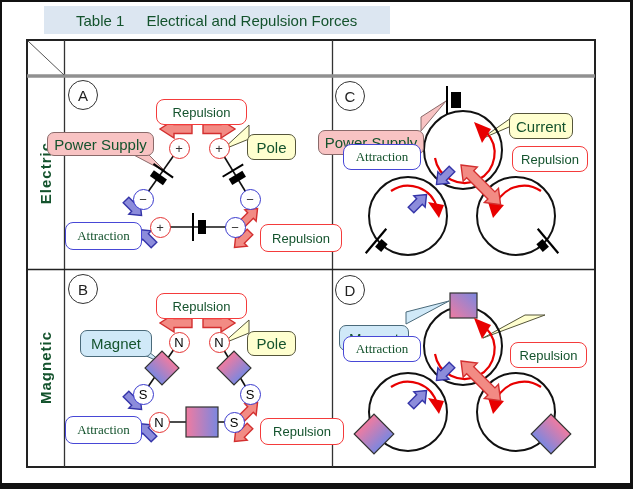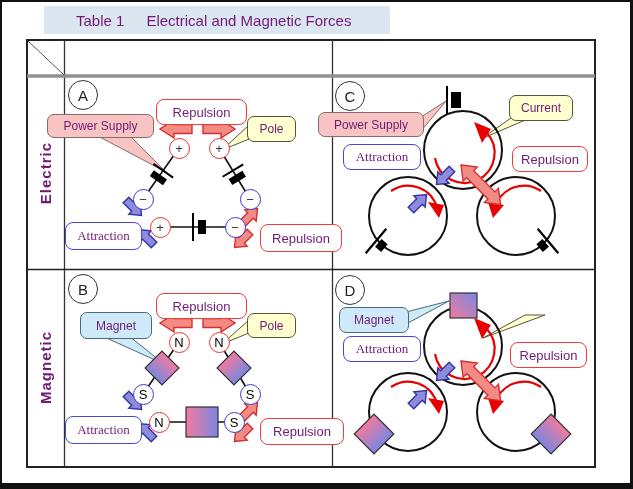--- a/index.html
+++ b/index.html
@@ -1,32 +1,32 @@
 <!DOCTYPE html>
 <html><head>
 <meta charset="utf-8">
 <style>
   html,body{margin:0;padding:0;background:#fff;font-family:"Liberation Sans",sans-serif;}
   #page{position:relative;width:633px;height:489px;box-sizing:border-box;background:#fff;
         border:2px solid #111;border-right-width:3px;border-bottom-width:6px;overflow:hidden;}
   #art{position:absolute;left:0;top:0;z-index:1;}
-  .txt{position:absolute;z-index:2;color:#701a75;}
+  .txt{position:absolute;z-index:2;color:#14532d;}
   .title{left:42px;top:4px;width:346px;height:28px;background:#dce6f1;display:flex;align-items:center;
          font-size:15px;padding-left:32px;box-sizing:border-box;}
   .title .t2{margin-left:22px;}
   .hdr{display:flex;align-items:center;justify-content:center;font-weight:bold;font-size:15px;word-spacing:12px;}
   .rowlab{display:flex;align-items:center;justify-content:center;font-weight:bold;font-size:15px;}
   .rowlab span{writing-mode:vertical-rl;transform:rotate(180deg);letter-spacing:1px;}
   .badge{width:28px;height:28px;border:1.4px solid #333;border-radius:50%;background:#fff;
          display:flex;align-items:center;justify-content:center;font-size:15px;color:#222;}
   .box{background:#fff;border:1.6px solid #000;border-radius:8px;display:flex;align-items:center;
        justify-content:center;font-size:13px;}
   .rbox{border-color:#f43b3b;}
   .bbox{border-color:#4747d6;font-family:Liberation Serif, serif;}
-  .callout{border-radius:7px;display:flex;align-items:center;justify-content:center;font-size:12px;border:1.3px solid #555;}
+  .callout{border-radius:7px;display:flex;align-items:center;justify-content:center;font-size:15px;border:1.3px solid #555;margin-top:18px;}
   .pink{background:#f8c3c3;border-color:#8a6a6a;}
   .yellow{background:#ffffcf;border-color:#55553a;}
   .ltblue{background:#d0e9f8;border-color:#4a6a7a;}
   .pole{width:21px;height:21px;border-radius:50%;background:#fff;display:flex;align-items:center;
         justify-content:center;font-size:13px;color:#333;box-sizing:border-box;}
   .pp{border:1.7px solid #e43434;}
   .pn{border:1.7px solid #3a3ace;}
   svg .loop{fill:none;stroke:#111;stroke-width:2;}
   svg .wire{stroke:#111;stroke-width:1.6;}
   svg .gridline{stroke:#333;stroke-width:1.3;}
@@ -160,21 +160,21 @@
       <path class="cur" d="M539,385 A30,30 0 0 0 493,402"></path>
       <polygon class="curhead" points="491,412 486,396 502,399"></polygon>
       <path class="bluearr" transform="translate(450,363) rotate(135)" d="M0,-4 L12,-4 L12,-8 L22,0 L12,8 L12,4 L0,4 Z"></path>
       <path class="bluearr" transform="translate(409,404) rotate(-45)" d="M0,-4 L12,-4 L12,-8 L22,0 L12,8 L12,4 L0,4 Z"></path>
       <path class="redarr" transform="translate(459,359) rotate(45)" d="M0,0 L13,-10 L13,-5 L43,-5 L43,-10 L56,0 L43,10 L43,5 L13,5 L13,10 Z"></path>
     </g>
   </svg>
 
   <div class="txt title">
     <span>Table 1</span>
-    <span class="t2">Electrical and Magnetic Forces</span>
+    <span class="t2">Electrical and Repulsion Forces</span>
   </div>
 
 
   <div class="txt rowlab" style="left:25px;top:76px;width:37px;height:190px;">
     <span>Electric</span>
   </div>
   <div class="txt rowlab" style="left:25px;top:268px;width:37px;height:196px;">
     <span>Magnetic</span>
   </div>
 

